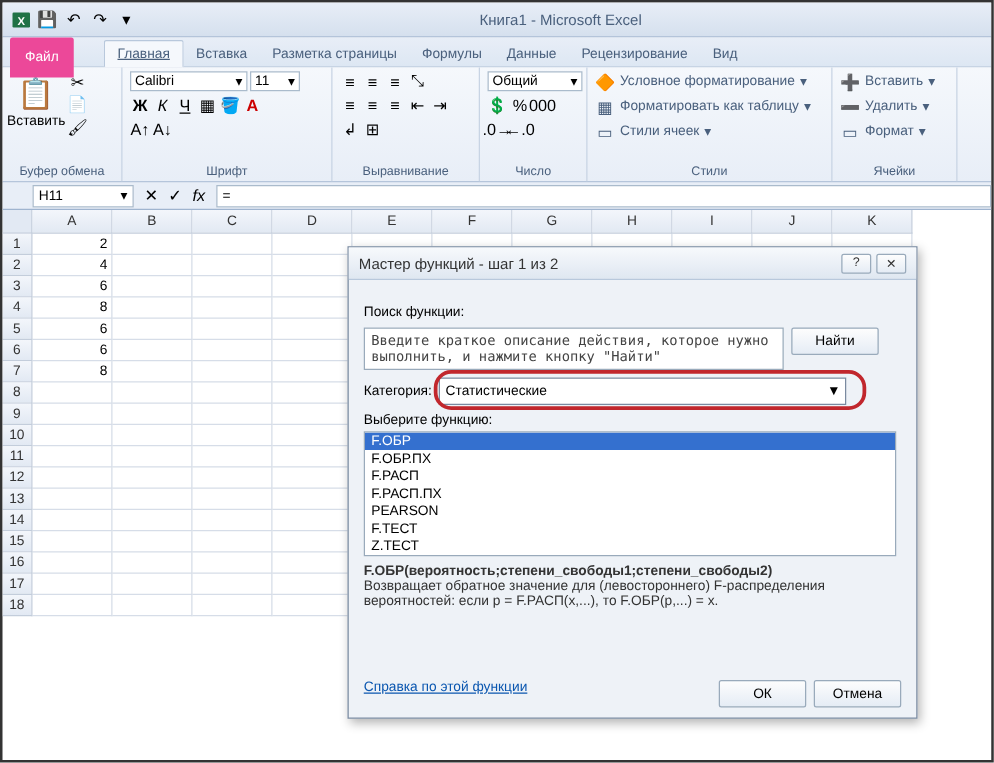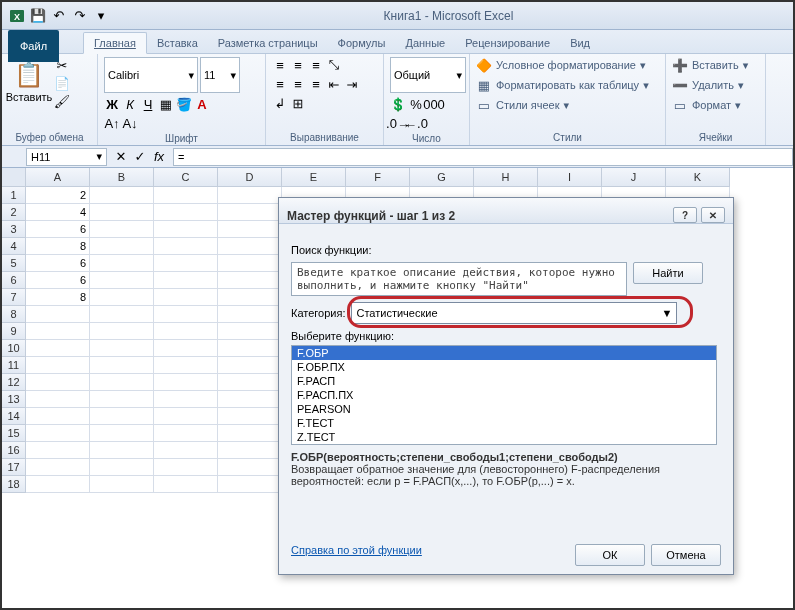--- a/index.html
+++ b/index.html
@@ -4,55 +4,55 @@
 <style>
 * { box-sizing: border-box; margin: 0; padding: 0; }
 body { font-family: "Segoe UI", Tahoma, sans-serif; font-size: 11px; background: #fff; width: 795px; height: 610px; overflow: hidden; position: relative; border: 2px solid #333; }
 
 .titlebar { height: 28px; background: linear-gradient(#e8eef7, #d5e0ee); display: flex; align-items: center; padding: 0 6px; border-bottom: 1px solid #9fb4cf; }
 .titlebar .qat { display: flex; gap: 3px; align-items: center; }
 .titlebar .qat-item { width: 18px; height: 18px; display: flex; align-items: center; justify-content: center; font-size: 13px; }
 .app-title { flex: 1; text-align: center; color: #4a607d; font-size: 12px; }
 
 .tabs-row { height: 24px; background: linear-gradient(#e8eef7, #dde7f3); display: flex; align-items: flex-end; padding-left: 35px; border-bottom: 1px solid #b8c8dc; }
-.file-tab { position: absolute; left: 6px; top: 28px; background: #0c4a6e; color: #fff; padding: 16px 12px; font-size: 11px; border-radius: 2px 2px 0 0; height: 22px; display: flex; align-items: center; }
+.file-tab { position: absolute; left: 6px; top: 28px; background: #ec4899; color: #fff; padding: 16px 12px; font-size: 11px; border-radius: 2px 2px 0 0; height: 22px; display: flex; align-items: center; }
 .tab { padding: 4px 10px 4px; color: #4a607d; font-size: 11px; cursor: pointer; }
 .tab.active { background: #f5f8fc; border: 1px solid #b8c8dc; border-bottom: 1px solid #f5f8fc; border-radius: 2px 2px 0 0; margin-bottom: -1px; text-decoration: underline; }
 
 .ribbon { height: 92px; background: linear-gradient(#f5f8fc, #e8eef7); border-bottom: 1px solid #9fb4cf; display: flex; }
 .ribbon-group { border-right: 1px solid #c8d4e4; padding: 3px 6px 2px; display: flex; flex-direction: column; }
 .ribbon-group-body { flex: 1; display: flex; align-items: flex-start; gap: 4px; }
 .ribbon-group-label { text-align: center; color: #4a607d; font-size: 10px; padding-top: 2px; }
 .rbtn { display: flex; flex-direction: column; align-items: center; padding: 2px; }
 .rbtn-big { width: 42px; }
 .ricon { width: 16px; height: 16px; display: inline-flex; align-items: center; justify-content: center; font-size: 13px; }
 .ricon-big { width: 32px; height: 32px; font-size: 24px; }
 .rcol { display: flex; flex-direction: column; gap: 2px; }
 .rrow { display: flex; gap: 2px; align-items: center; }
-.combo { border: 1px solid #abc; background: #fff; padding: 1px 3px; font-size: 11px; height: 36px; display: flex; align-items: center; justify-content: space-between; }
+.combo { border: 1px solid #abc; background: #fff; padding: 1px 3px; font-size: 11px; height: 16px; display: flex; align-items: center; justify-content: space-between; }
 .ribbon-line { display: flex; align-items: center; gap: 4px; color: #4a607d; white-space: nowrap; }
 
 .formula-bar { height: 22px; display: flex; align-items: center; border-bottom: 1px solid #9fb4cf; background: #e8eef7; }
 .name-box { width: 81px; margin-left: 24px; border: 1px solid #abc; background: #fff; padding: 2px 4px; height: 18px; display: flex; align-items: center; justify-content: space-between; }
 .fx-btns { display: flex; gap: 3px; padding: 0 6px; align-items: center; }
 .fx-input { flex: 1; border: 1px solid #abc; background: #fff; padding: 2px 4px; height: 18px; }
 
 .sheet { position: relative; display: flex; }
 .row-headers { width: 24px; }
 .row-header, .col-header { background: linear-gradient(#f3f6fb,#e2e9f3); border-right: 1px solid #c3cddb; border-bottom: 1px solid #c3cddb; text-align: center; font-size: 11px; color: #333; height: 17px; line-height: 17px; }
 .col-header { height: 19px; line-height: 19px; }
 .corner { width: 24px; height: 19px; background: #e2e9f3; border-right: 1px solid #c3cddb; border-bottom: 1px solid #c3cddb; }
 .cols { display: flex; }
 .col-header.col { width: 64px; }
 .grid-body { position: relative; }
 .cell-row { display: flex; height: 17px; }
 .cell { width: 64px; height: 17px; border-right: 1px solid #d6dde8; border-bottom: 1px solid #d6dde8; padding: 0 3px; text-align: right; font-size: 11px; line-height: 17px; }
 
 .dialog { position: absolute; left: 276px; top: 195px; width: 456px; height: 378px; background: #eef2f7; border: 1px solid #7a8aa0; box-shadow: 2px 3px 8px rgba(0,0,0,.3); }
-.dialog-title { height: 26px; background: linear-gradient(#f7f9fc,#dfe7f1); border-bottom: 1px solid #b8c8dc; display: flex; align-items: flex-end; padding: 0 8px; font-size: 12px; color: #333; font-weight: bold; }
+.dialog-title { height: 26px; background: linear-gradient(#f7f9fc,#dfe7f1); border-bottom: 1px solid #b8c8dc; display: flex; align-items: center; padding: 0 8px; font-size: 12px; color: #333; }
 .dialog-title .sp { flex: 1; }
 .dlg-sys { display: flex; gap: 4px; }
 .dlg-sys-btn { width: 24px; height: 16px; border: 1px solid #9ab; background: linear-gradient(#fdfdfd,#e5ecf5); font-size: 10px; display: flex; align-items: center; justify-content: center; border-radius: 2px; }
 .dialog-body { padding: 16px 12px; }
 .dlg-label { margin: 4px 0 3px; }
 .dlg-textarea { width: 336px; height: 34px; border: 1px solid #9ab; background: #fff; padding: 3px 5px; font-size: 11px; color: #444; resize: none; }
 .dlg-row { display: flex; align-items: center; gap: 6px; margin: 6px 0; }
 .dlg-btn { width: 70px; height: 22px; border: 1px solid #9ab; background: linear-gradient(#fdfdfd,#e5ecf5); font-size: 11px; border-radius: 2px; }
 .cat-combo { width: 326px; height: 22px; border: 1px solid #7a8aa0; background: #fff; display: flex; align-items: center; justify-content: space-between; padding: 0 4px; }
 .red-ring { position: absolute; border: 3px solid #c1272d; border-radius: 14px; pointer-events: none; }

